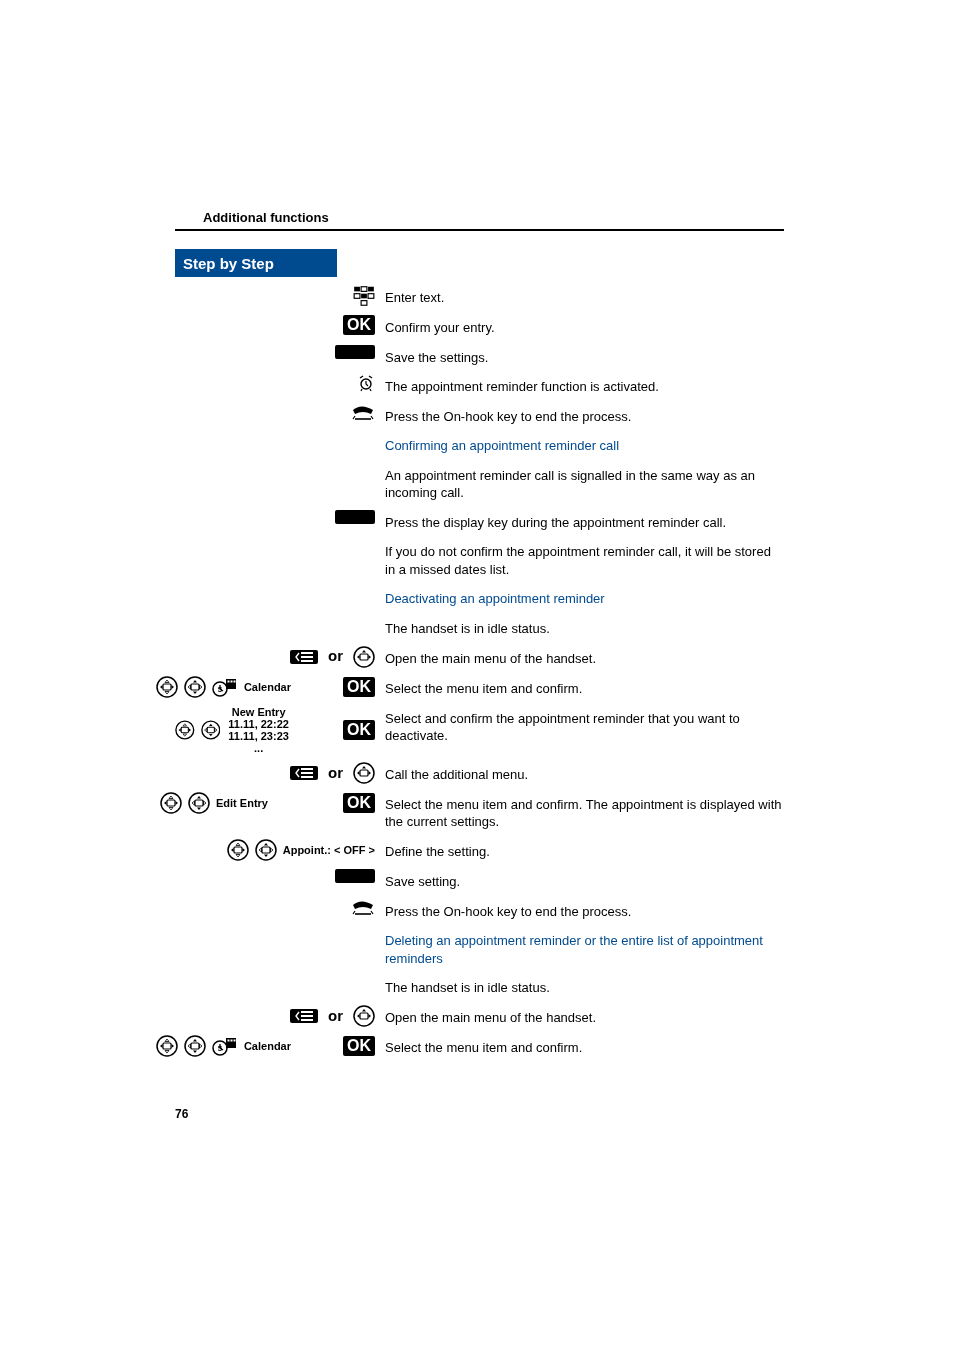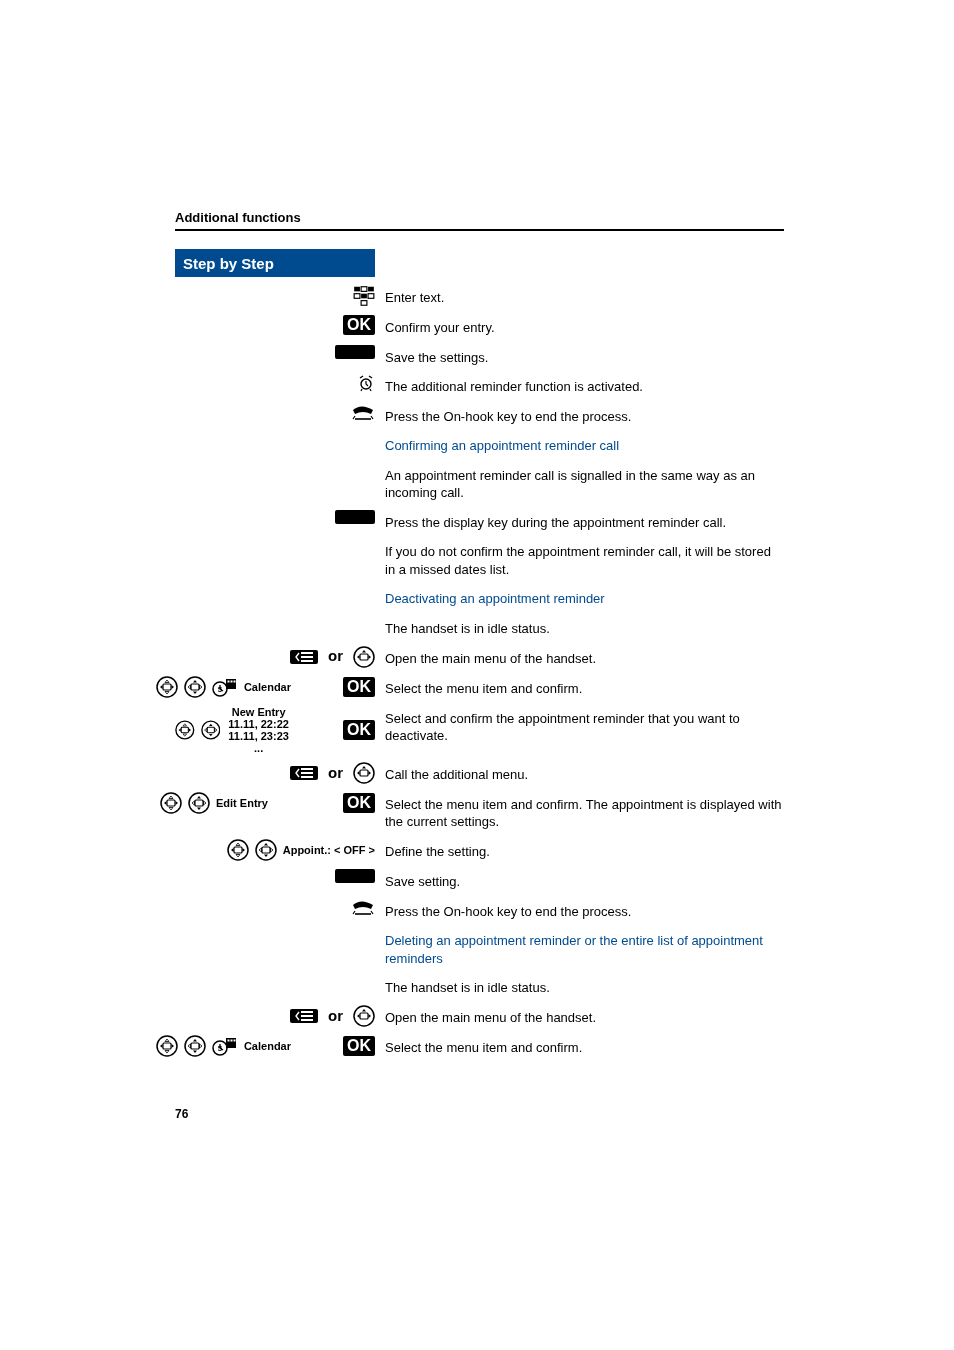--- a/index.html
+++ b/index.html
@@ -10,27 +10,28 @@
     color: #000;
     width: 954px;
   }
   .page {
     padding: 210px 170px 60px 175px;
   }
   .header-title {
     font-size: 13px;
     font-weight: bold;
     margin-bottom: 4px;
+    margin-left: 28px;
   }
   .header-rule {
     border-top: 2px solid #000;
     margin-bottom: 18px;
   }
   .step-bar {
-    width: 200px;
+    width: 162px;
     background: #004a8f;
     color: #fff;
     font-weight: bold;
     font-size: 15px;
     padding: 6px 8px 5px 8px;
     box-sizing: border-box;
     margin-bottom: 8px;
   }
   .row {
     display: flex;
@@ -208,21 +209,21 @@
   </div>
 
   <div class="row">
     <div class="left">
         <div class="left-inner">
       <svg width="18" height="18" viewBox="0 0 18 18">
             <use href="#alarm"></use>
           </svg>
     </div>
       </div>
-    <div class="right">The additional reminder function is activated.</div>
+    <div class="right">The appointment reminder function is activated.</div>
   </div>
 
   <div class="row">
     <div class="left">
         <div class="left-inner">
       <svg width="24" height="18" viewBox="0 0 24 18">
             <use href="#onhook"></use>
           </svg>
     </div>
       </div>

